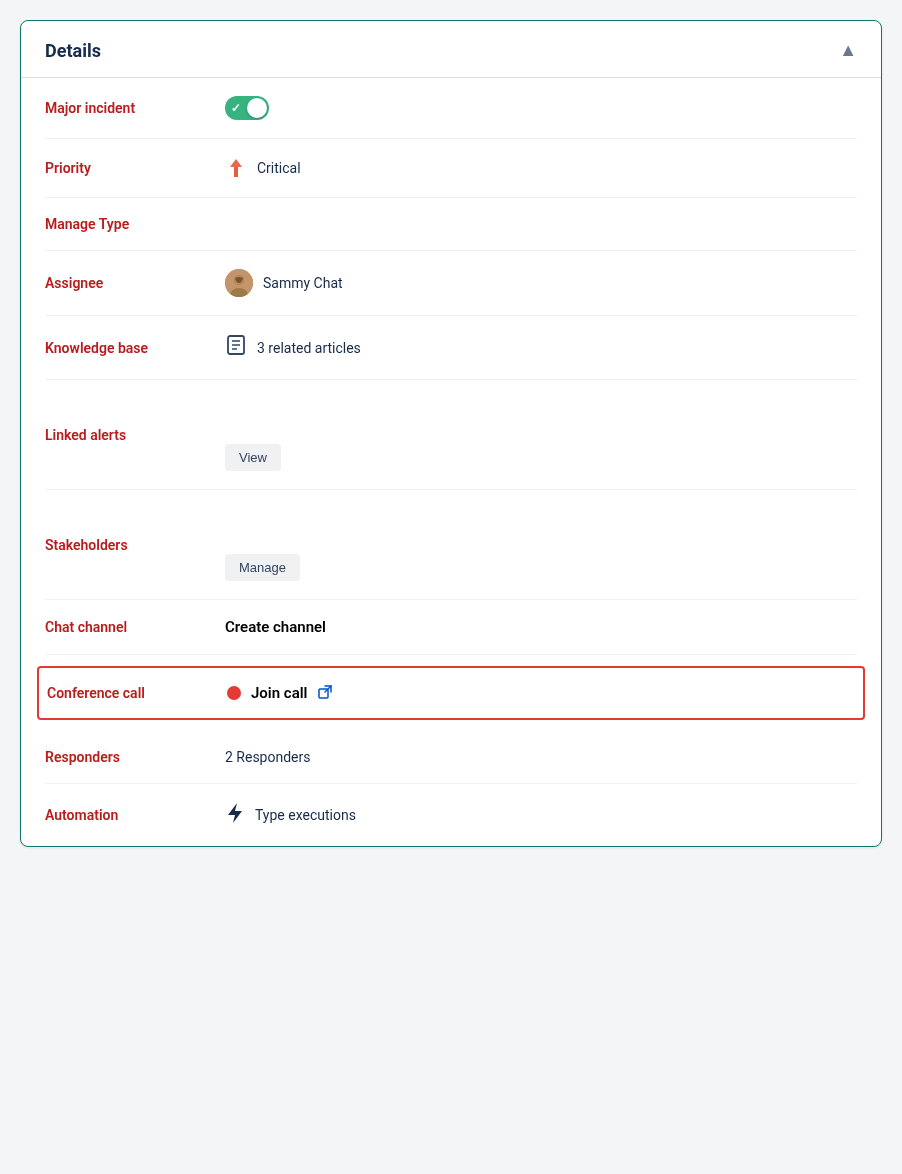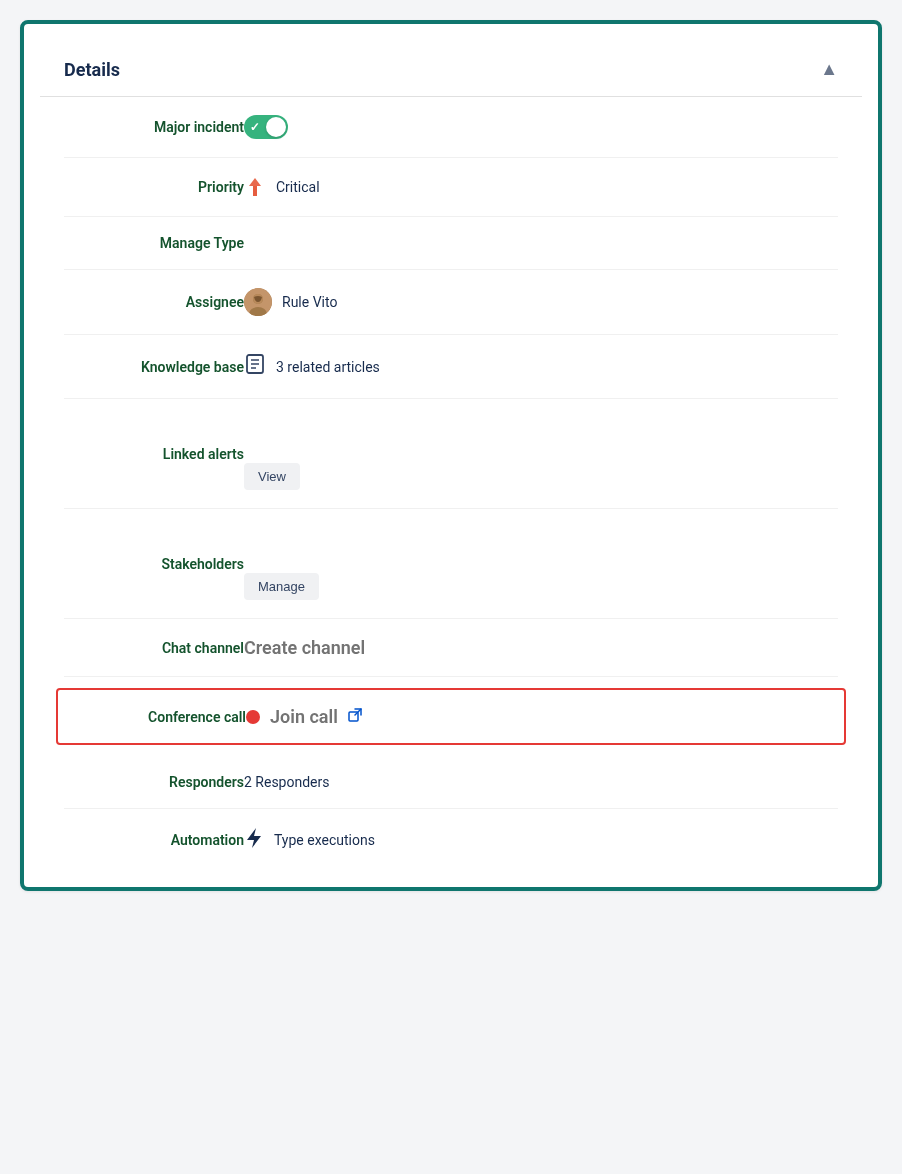--- a/index.html
+++ b/index.html
@@ -14,23 +14,23 @@
       display: flex;
       justify-content: center;
       align-items: flex-start;
       padding: 20px;
       min-height: 100vh;
     }
 
     .card {
       background: #ffffff;
       border-radius: 8px;
-      border: 4px solid #0f766e;
+      border: 1px solid #0f766e;
       width: 870px;
-      padding: 16px;
+      padding: 0;
       box-shadow: 0 1px 3px rgba(0,0,0,0.08);
     }
 
     .card-header {
       display: flex;
       justify-content: space-between;
       align-items: center;
       padding: 18px 24px 16px 24px;
       border-bottom: 1px solid #e0e0e0;
     }
@@ -59,23 +59,22 @@
     }
 
     .detail-row:last-child {
       border-bottom: none;
     }
 
     .detail-label {
       width: 180px;
       font-size: 14px;
       font-weight: 600;
-      color: #14532d;
+      color: #b91c1c;
       flex-shrink: 0;
-      text-align: right;
     }
 
     .detail-value {
       display: flex;
       align-items: center;
       gap: 10px;
       font-size: 14px;
       color: #172b4d;
     }
 
@@ -153,23 +152,23 @@
       padding: 6px 14px;
       font-size: 13px;
       font-weight: 500;
       color: #344563;
       cursor: pointer;
       margin-top: 46px;
     }
 
     
     .link-blue {
-      color: #737373;
+      color: #000000;
       font-weight: 600;
-      font-size: 18px;
+      font-size: 15px;
       text-decoration: none;
       cursor: pointer;
     }
 
     
     .conference-row {
       border: 2.5px solid #e53935 !important;
       border-radius: 4px;
       margin: 11px -8px;
       padding: 16px 8px !important;
@@ -236,21 +235,21 @@
       <div class="detail-value">
         <div class="avatar avatar-sammy">
           <svg width="28" height="28" viewBox="0 0 28 28" fill="none">
             <circle cx="14" cy="14" r="14" fill="#c4956a"></circle>
             <circle cx="14" cy="11" r="5" fill="#a07848"></circle>
             <ellipse cx="14" cy="26" rx="9" ry="7" fill="#a07848"></ellipse>
             <circle cx="14" cy="11" r="5" fill="#b8895a"></circle>
             <path d="M10 9 Q14 7 18 9 Q17 14 14 14 Q11 14 10 9" fill="#7a5530"></path>
           </svg>
         </div>
-        <span>Rule Vito</span>
+        <span>Sammy Chat</span>
       </div>
     </div>
 
     <div class="detail-row">
       <span class="detail-label">Knowledge base</span>
       <div class="detail-value">
         <span class="kb-icon">
           <svg width="22" height="22" viewBox="0 0 22 22" fill="none">
             <rect x="3" y="2" width="16" height="18" rx="2" stroke="#344563" stroke-width="1.8" fill="none"></rect>
             <line x1="7" y1="7" x2="15" y2="7" stroke="#344563" stroke-width="1.5"></line>

